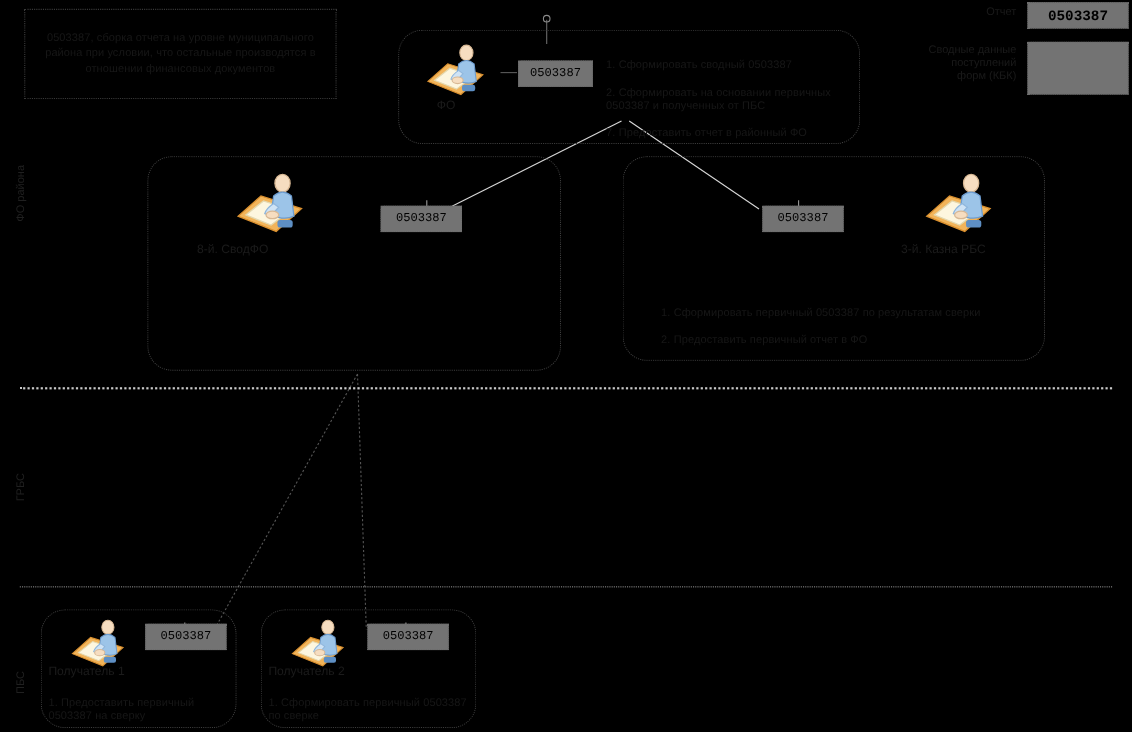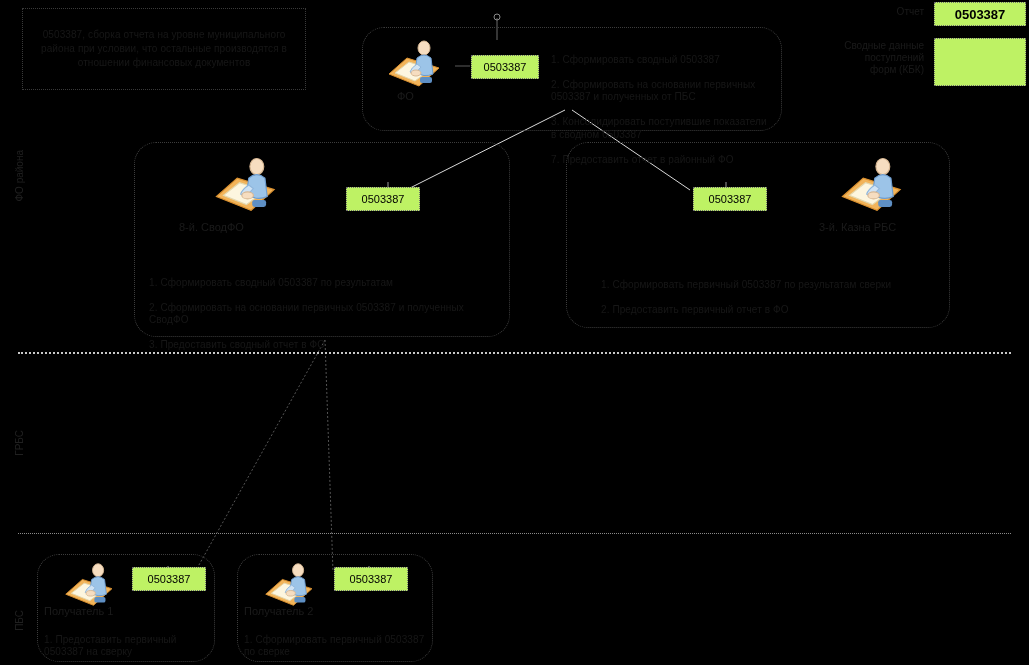--- a/index.html
+++ b/index.html
@@ -45,26 +45,26 @@
 
   
   .node {
     border: 1px dotted #3d3d3d;
     border-radius: 22px;
     background: transparent;
   }
 
   
   .vbox {
-    background: #bef264;
+    background: #737373;
     border: 1px dotted #6d6d6d;
     color: #000000;
     font-size: 11px;
     display: flex; align-items: center; justify-content: center;
-    font-family: Liberation Sans, sans-serif;
+    font-family: Liberation Mono, monospace;
   }
   .vbox.bold { font-weight: bold; font-size: 13px; }
   .vbox.empty { }
 
   
   .lane-sep {
     height: 0;
     border-top: 1px dotted #8a8a8a;
   }
   .lane-sep.bright {
@@ -161,44 +161,38 @@
       </svg>
     </div>
 
     <div class="abs dim-title" style="left:34px; top:62px;">ФО</div>
 
     <div class="abs vbox" style="left:108px; top:27px; width:68px; height:24px;">0503387</div>
 
     <div class="abs dim-text" style="left:188px; top:13px; width:222px;">
       <div>1. Сформировать сводный 0503387</div>
       <div>2. Сформировать на основании первичных 0503387 и полученных от ПБС</div>
-      <div>3. Консолидировать поступившие показатели в сводном 0503387</div>
       <div>7. Предоставить отчет в районный ФО</div>
     </div>
   </div>
 
   <div class="abs node" style="left:134px; top:142px; width:376px; height:195px;">
     <div class="abs" style="left:72px; top:12px;">
       <svg class="person-icon" width="72" height="60" viewBox="0 0 62 52">
         <polygon points="8,36 26,20 58,30 38,48" fill="#f2b45a" stroke="#d98f2e" stroke-width="1"></polygon>
         <polygon points="14,35 28,24 50,31 34,43" fill="#fdf6df" stroke="#e4d9b0" stroke-width="1"></polygon>
         <ellipse cx="43" cy="10" rx="6" ry="7" fill="#f6ddc0" stroke="#d8b894" stroke-width="1"></ellipse>
         <path d="M36 20 Q43 14 50 20 L52 36 Q43 40 34 34 Z" fill="#9cc4e8" stroke="#6c9cd0" stroke-width="1"></path>
         <path d="M36 26 Q30 30 29 34 L34 36 Q38 31 40 29 Z" fill="#cfe3f5" stroke="#8fb6dc" stroke-width="1"></path>
         <ellipse cx="35" cy="35" rx="5" ry="3" fill="#f6ddc0" stroke="#d8b894" stroke-width="1"></ellipse>
         <rect x="39" y="39" width="12" height="6" rx="2" fill="#5e8fc4"></rect>
       </svg>
     </div>
     <div class="abs dim-title" style="left:44px; top:78px;">8-й. СводФО</div>
     <div class="abs vbox" style="left:211px; top:44px; width:74px; height:24px;">0503387</div>
-    <div class="abs dim-text" style="left:14px; top:121px; width:346px;">
-      <div>1. Сформировать сводный 0503387 по результатам</div>
-      <div>2. Сформировать на основании первичных 0503387 и полученных СводФО</div>
-      <div>3. Предоставить сводный отчет в ФО</div>
-    </div>
   </div>
 
   <div class="abs node" style="left:566px; top:142px; width:384px; height:186px;">
     <div class="abs" style="left:266px; top:12px;">
       <svg class="person-icon" width="72" height="60" viewBox="0 0 62 52">
         <polygon points="8,36 26,20 58,30 38,48" fill="#f2b45a" stroke="#d98f2e" stroke-width="1"></polygon>
         <polygon points="14,35 28,24 50,31 34,43" fill="#fdf6df" stroke="#e4d9b0" stroke-width="1"></polygon>
         <ellipse cx="43" cy="10" rx="6" ry="7" fill="#f6ddc0" stroke="#d8b894" stroke-width="1"></ellipse>
         <path d="M36 20 Q43 14 50 20 L52 36 Q43 40 34 34 Z" fill="#9cc4e8" stroke="#6c9cd0" stroke-width="1"></path>
         <path d="M36 26 Q30 30 29 34 L34 36 Q38 31 40 29 Z" fill="#cfe3f5" stroke="#8fb6dc" stroke-width="1"></path>

